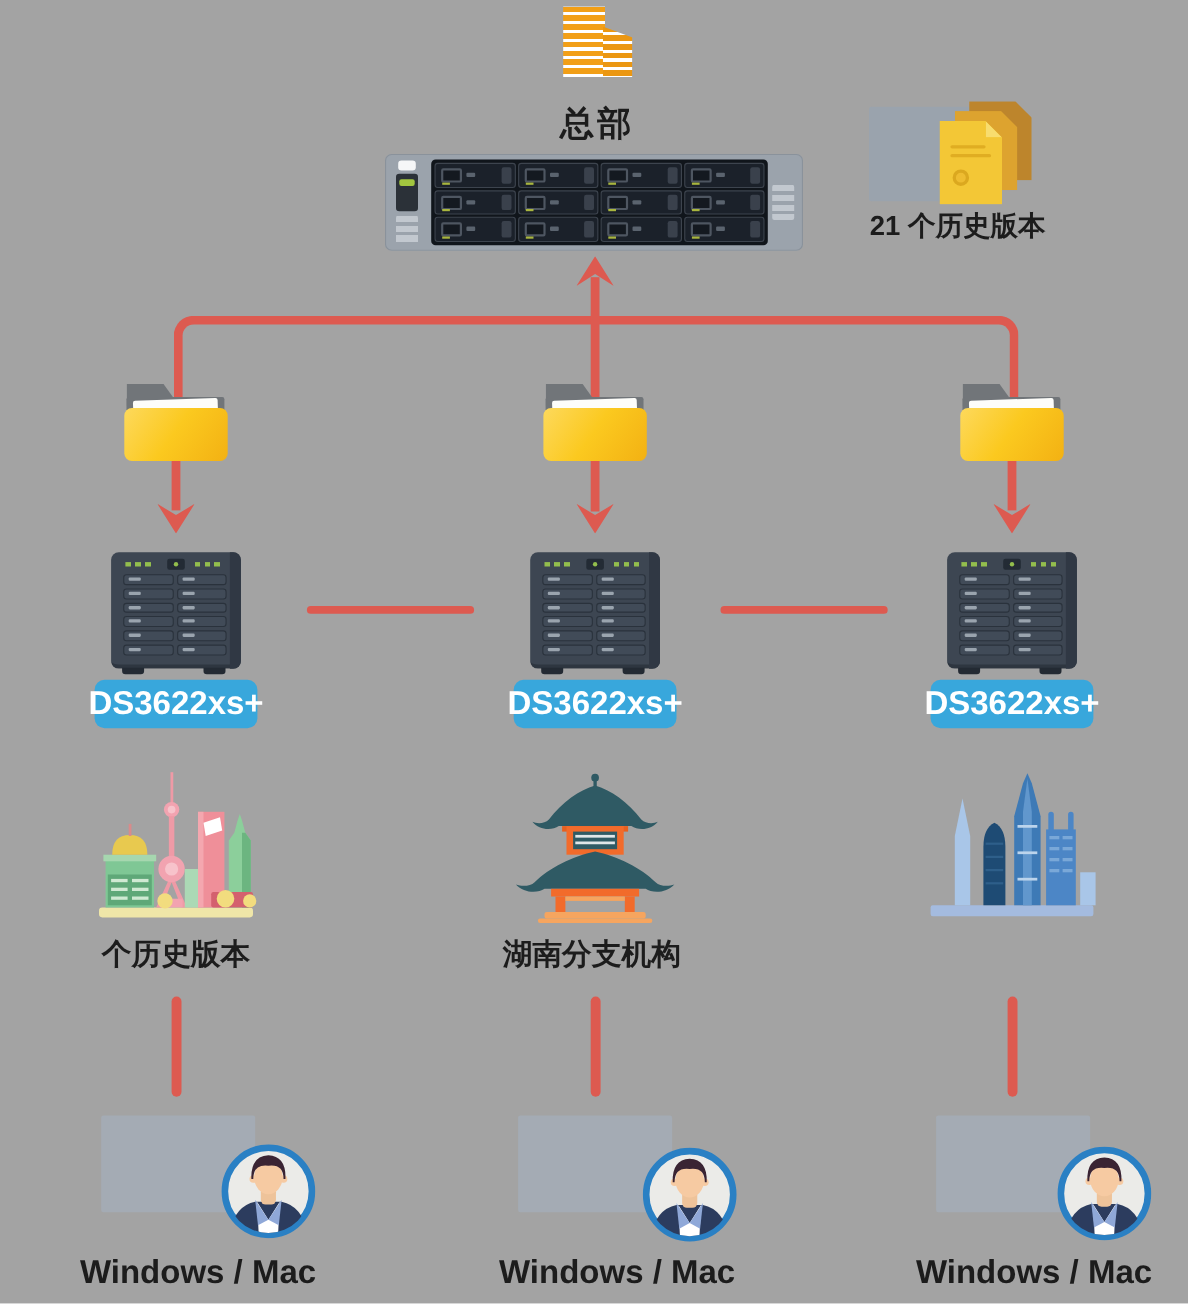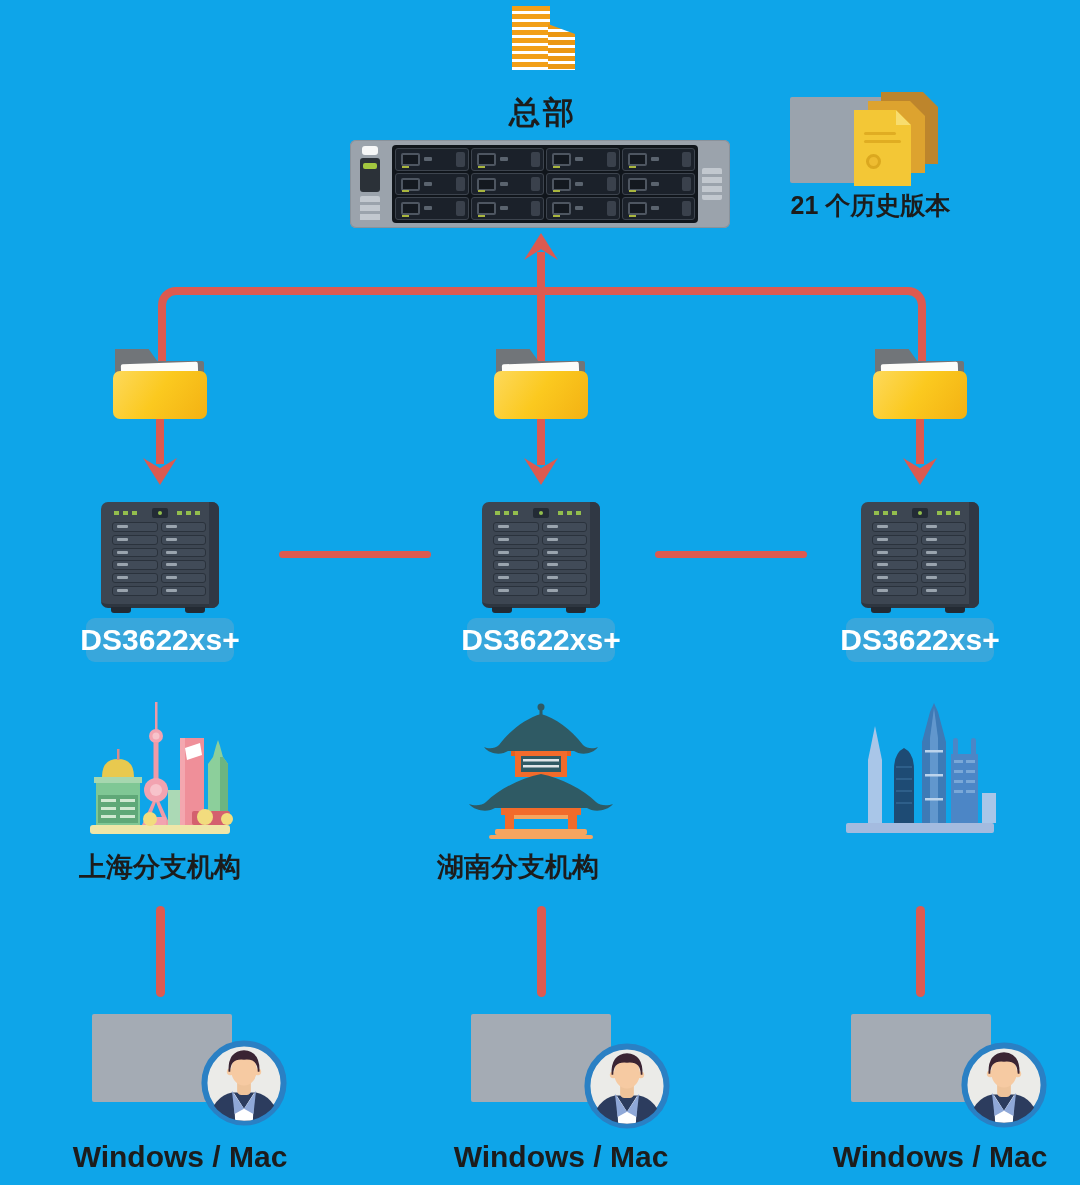--- a/index.html
+++ b/index.html
@@ -1,16 +1,16 @@
 <!DOCTYPE html>
 <html><head>
 <meta charset="utf-8">
 <style>
   html,body{margin:0;padding:0;background:#fff;}
-  .canvas{position:relative;width:1080px;height:1185px;background:#0ea5e9;overflow:hidden;
+  .canvas{position:relative;width:1080px;height:1185px;background:#a3a3a3;overflow:hidden;
           font-family:"Liberation Sans","DejaVu Sans",sans-serif;color:#1c1c1c;}
   .abs{position:absolute;}
 
   
   .hq-building{left:512px;top:6px;width:64px;height:64px;}
   .tower{position:absolute;bottom:0;}
   .tower1{left:0;width:38px;height:64px;
     background:repeating-linear-gradient(to bottom,#f29f17 0 5px,#ffffff 5px 8px);}
   .tower2{left:36px;width:27px;height:46px;
     background:repeating-linear-gradient(to bottom,#eb9712 0 5px,#ffffff 5px 8px);
@@ -386,22 +386,22 @@
       <rect x="126" y="62" width="9" height="3" fill="#7aa8d8"></rect>
     <rect x="114" y="72" width="9" height="3" fill="#7aa8d8"></rect>
       <rect x="126" y="72" width="9" height="3" fill="#7aa8d8"></rect>
     <rect x="114" y="82" width="9" height="3" fill="#7aa8d8"></rect>
       <rect x="126" y="82" width="9" height="3" fill="#7aa8d8"></rect>
     <rect x="114" y="92" width="9" height="3" fill="#7aa8d8"></rect>
       <rect x="126" y="92" width="9" height="3" fill="#7aa8d8"></rect>
     <rect x="142" y="95" width="14" height="30" fill="#a9c6e8"></rect>
   </svg>
 
-  <div class="abs branch-label" style="left:50px;">上海分支机构</div>
-  <div class="abs branch-label" style="left:408px;">湖南分支机构</div>
+  <div class="abs branch-label" style="left:50px;">个历史版本</div>
+  <div class="abs branch-label" style="left:428px;">湖南分支机构</div>
 
   <div class="abs monitor" style="left:92px;"></div>
   <div class="abs monitor" style="left:471px;"></div>
   <div class="abs monitor" style="left:851px;"></div>
 
   <svg class="abs avatar" style="left:201px;top:1040px;" viewBox="0 0 100 100">
     <defs>
         <clipPath id="avc0">
           <circle cx="50" cy="50" r="44"></circle>
         </clipPath>

